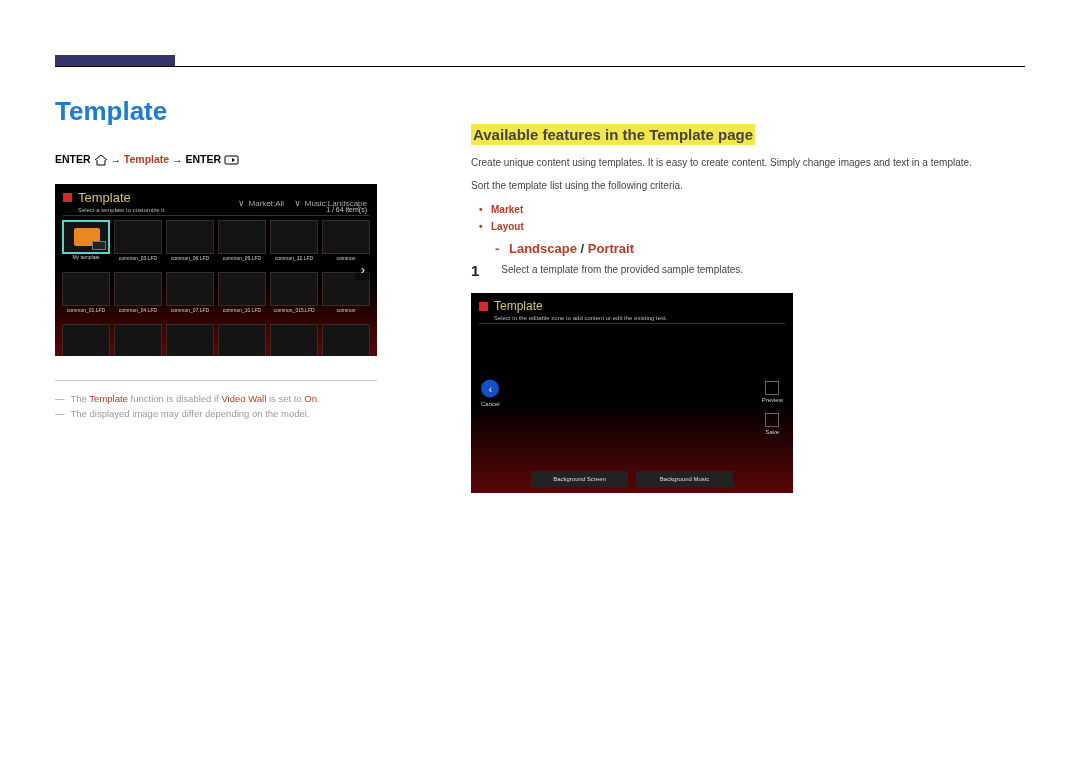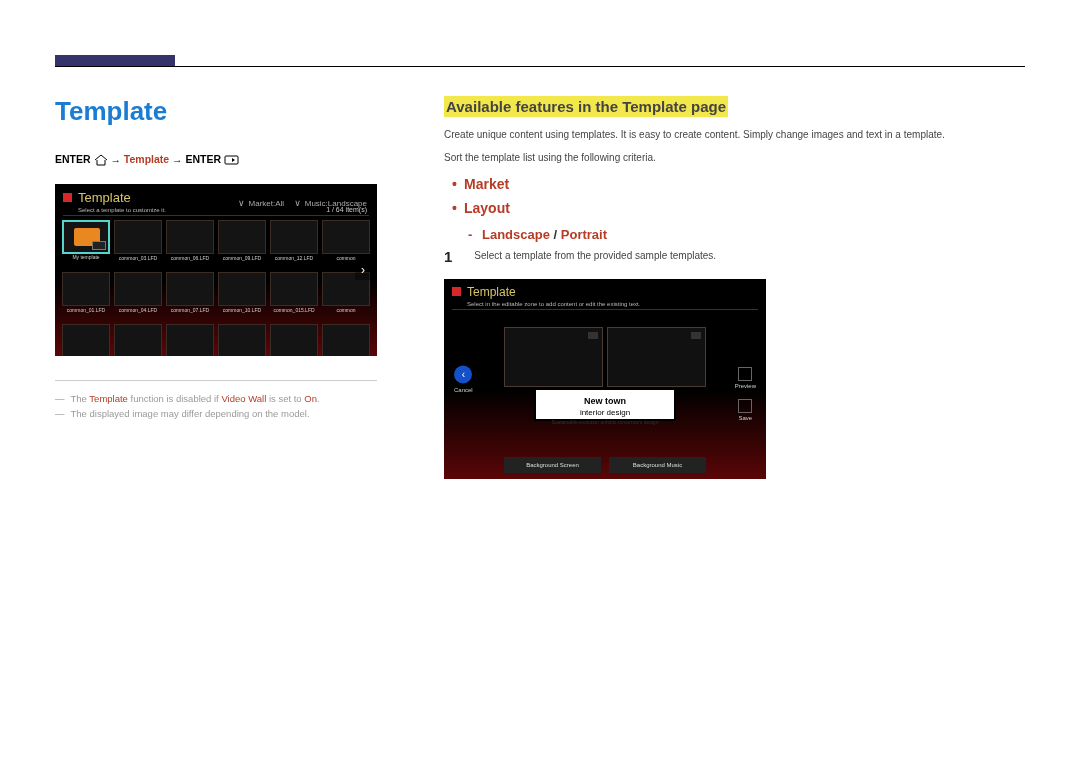--- a/index.html
+++ b/index.html
@@ -15,26 +15,26 @@
   }
   .top-rule {
     position: absolute; left: 55px; right: 55px; top: 66px;
     border-top: 1px solid #000;
   }
   .top-tab {
     position: absolute; left: 55px; top: 55px;
     width: 120px; height: 11px; background: #35336a;
   }
   .columns {
-    display: flex; gap: 67px;
+    display: flex; gap: 94px;
     margin-top: 58px;
     align-items: flex-start;
   }
   .col-left { width: 322px; }
-  .col-right { flex: 1; }
+  .col-right { flex: 1; margin-top: 28px; }
   h1.section-title {
     color: #1a7cd2;
     font-size: 26px;
     font-weight: 700;
     margin-bottom: 26px;
   }
   .breadcrumb { font-size: 10.5px; font-weight: 700; color: #000; margin-bottom: 16px; }
   .breadcrumb .accent { color: #b63c25; }
   .breadcrumb .icon-box { display: inline-block; vertical-align: -3px; }
   .shot1 {
@@ -68,21 +68,21 @@
 
   .right-title {
     display:inline-block;
     background:#f3e84b;
     font-size:15px; font-weight:700;
     padding:2px 2px;
     margin-bottom:10px;
   }
   .body-text { font-size:10px; line-height:1.5; margin-bottom:8px; color:#444; }
   .bullets { margin: 4px 0 6px 20px; }
-  .bullets li { list-style:none; font-size:14px; font-weight:700; color:#b63c25; line-height:1.7; position:relative; }
+  .bullets li { list-style:none; font-size:10px; font-weight:700; color:#b63c25; line-height:1.7; position:relative; }
   .bullets li::before { content:"•"; position:absolute; left:-12px; color:#b63c25; }
   .sub-bullet { margin-left: 38px; font-size:13px; font-weight:700; color:#b63c25; position:relative; margin-bottom:6px; }
   .sub-bullet::before { content:"-"; position:absolute; left:-14px; }
   .step { display:flex; gap:22px; margin: 6px 0 14px 0; }
   .step .num { font-size:15px; font-weight:700; color:#222; }
 
   .shot2 {
     width: 322px; height: 200px;
     background: linear-gradient(180deg,#000 0%,#000 55%,#5a0607 100%);
     position: relative; overflow:hidden; color:#eee;
@@ -235,33 +235,20 @@
       <div class="body-text" style="margin:0">Select a template from the provided sample templates.</div>
     </div>
 
     <div class="shot2">
       <div class="t-row">
         <div class="sq"></div>
         <div class="t-title">Template</div>
       </div>
       <div class="sub">Select in the editable zone to add content or edit the existing text.</div>
       <hr style="border:0;border-top:1px solid #333;margin:0 8px;">
-      <div class="big-area">
-        <div class="panel left">
-            <div class="note"></div>
-          </div>
-        <div class="panel right">
-            <div class="note"></div>
-          </div>
-        <div class="caption-box">
-          <h4>New town</h4>
-          <div class="s">interior design</div>
-          <div class="tiny">Sustainable evolution unfolds tomorrow's design</div>
-        </div>
-      </div>
       <div class="left-btn">
         <div class="circ">
           <span>‹</span>
         </div>
         <div class="lab">Cancel</div>
       </div>
       <div class="right-btns">
         <div class="rbtn">
           <div class="sq2"></div>
           <div class="lab">Preview</div>

